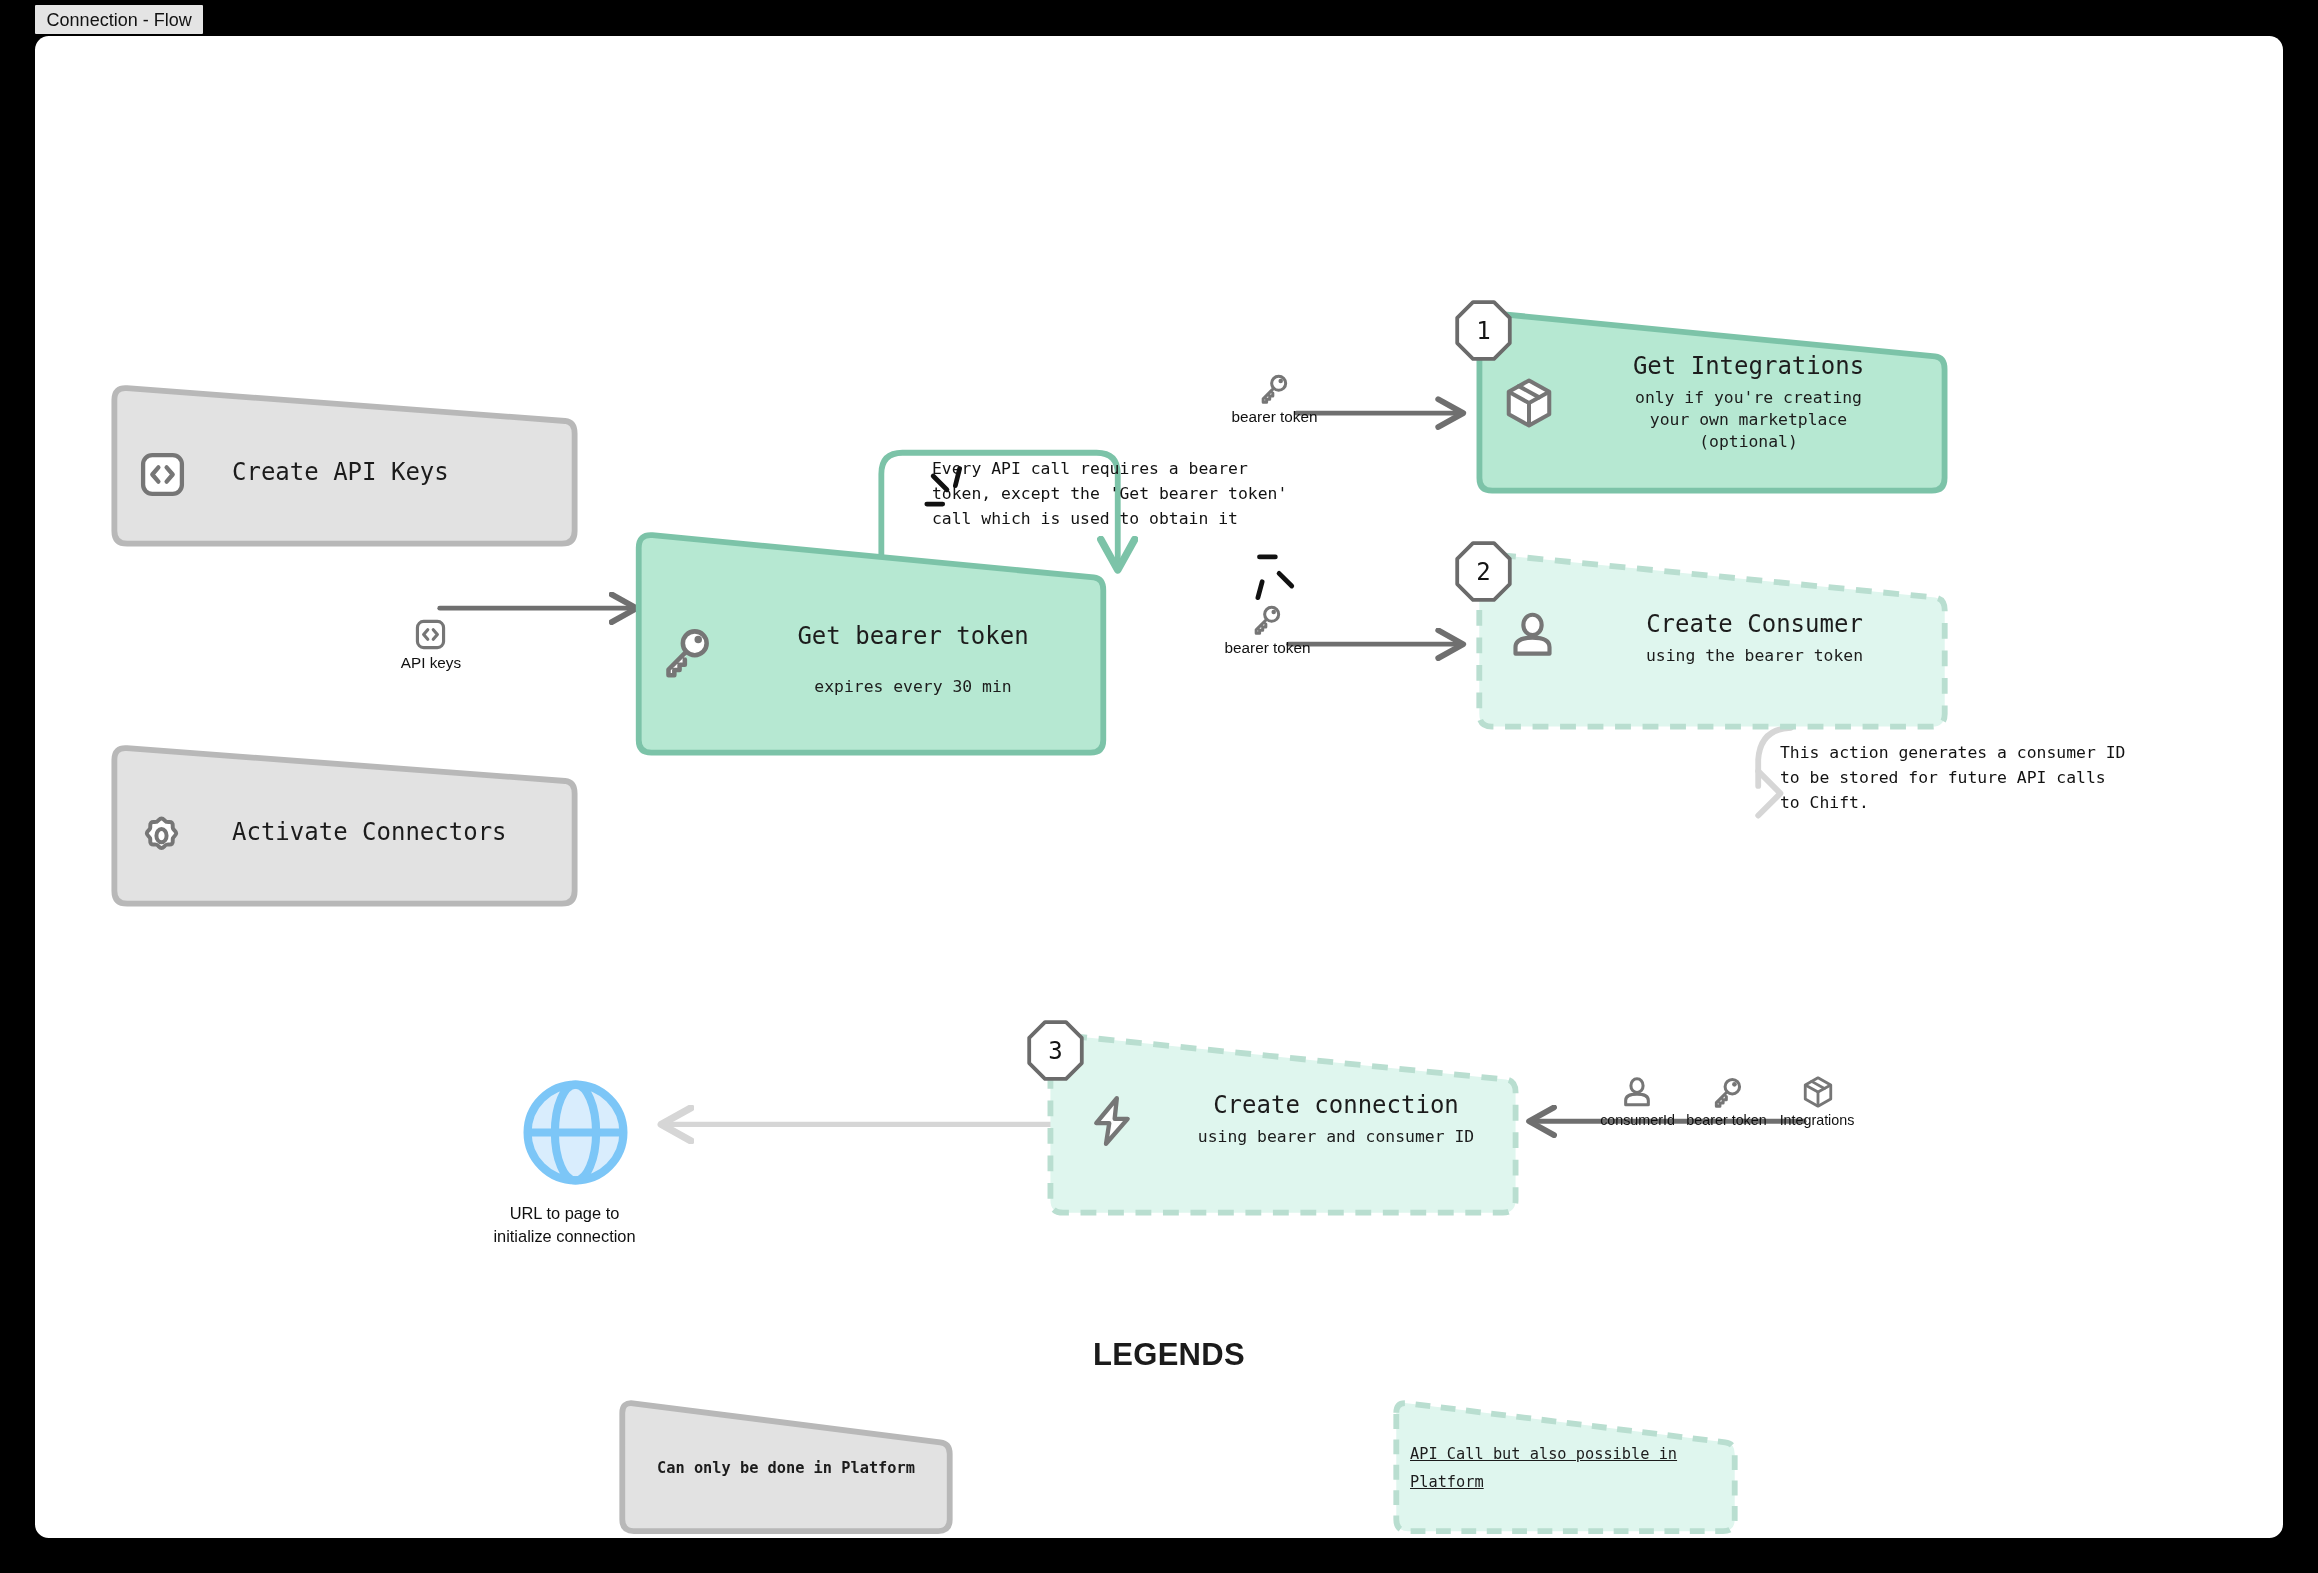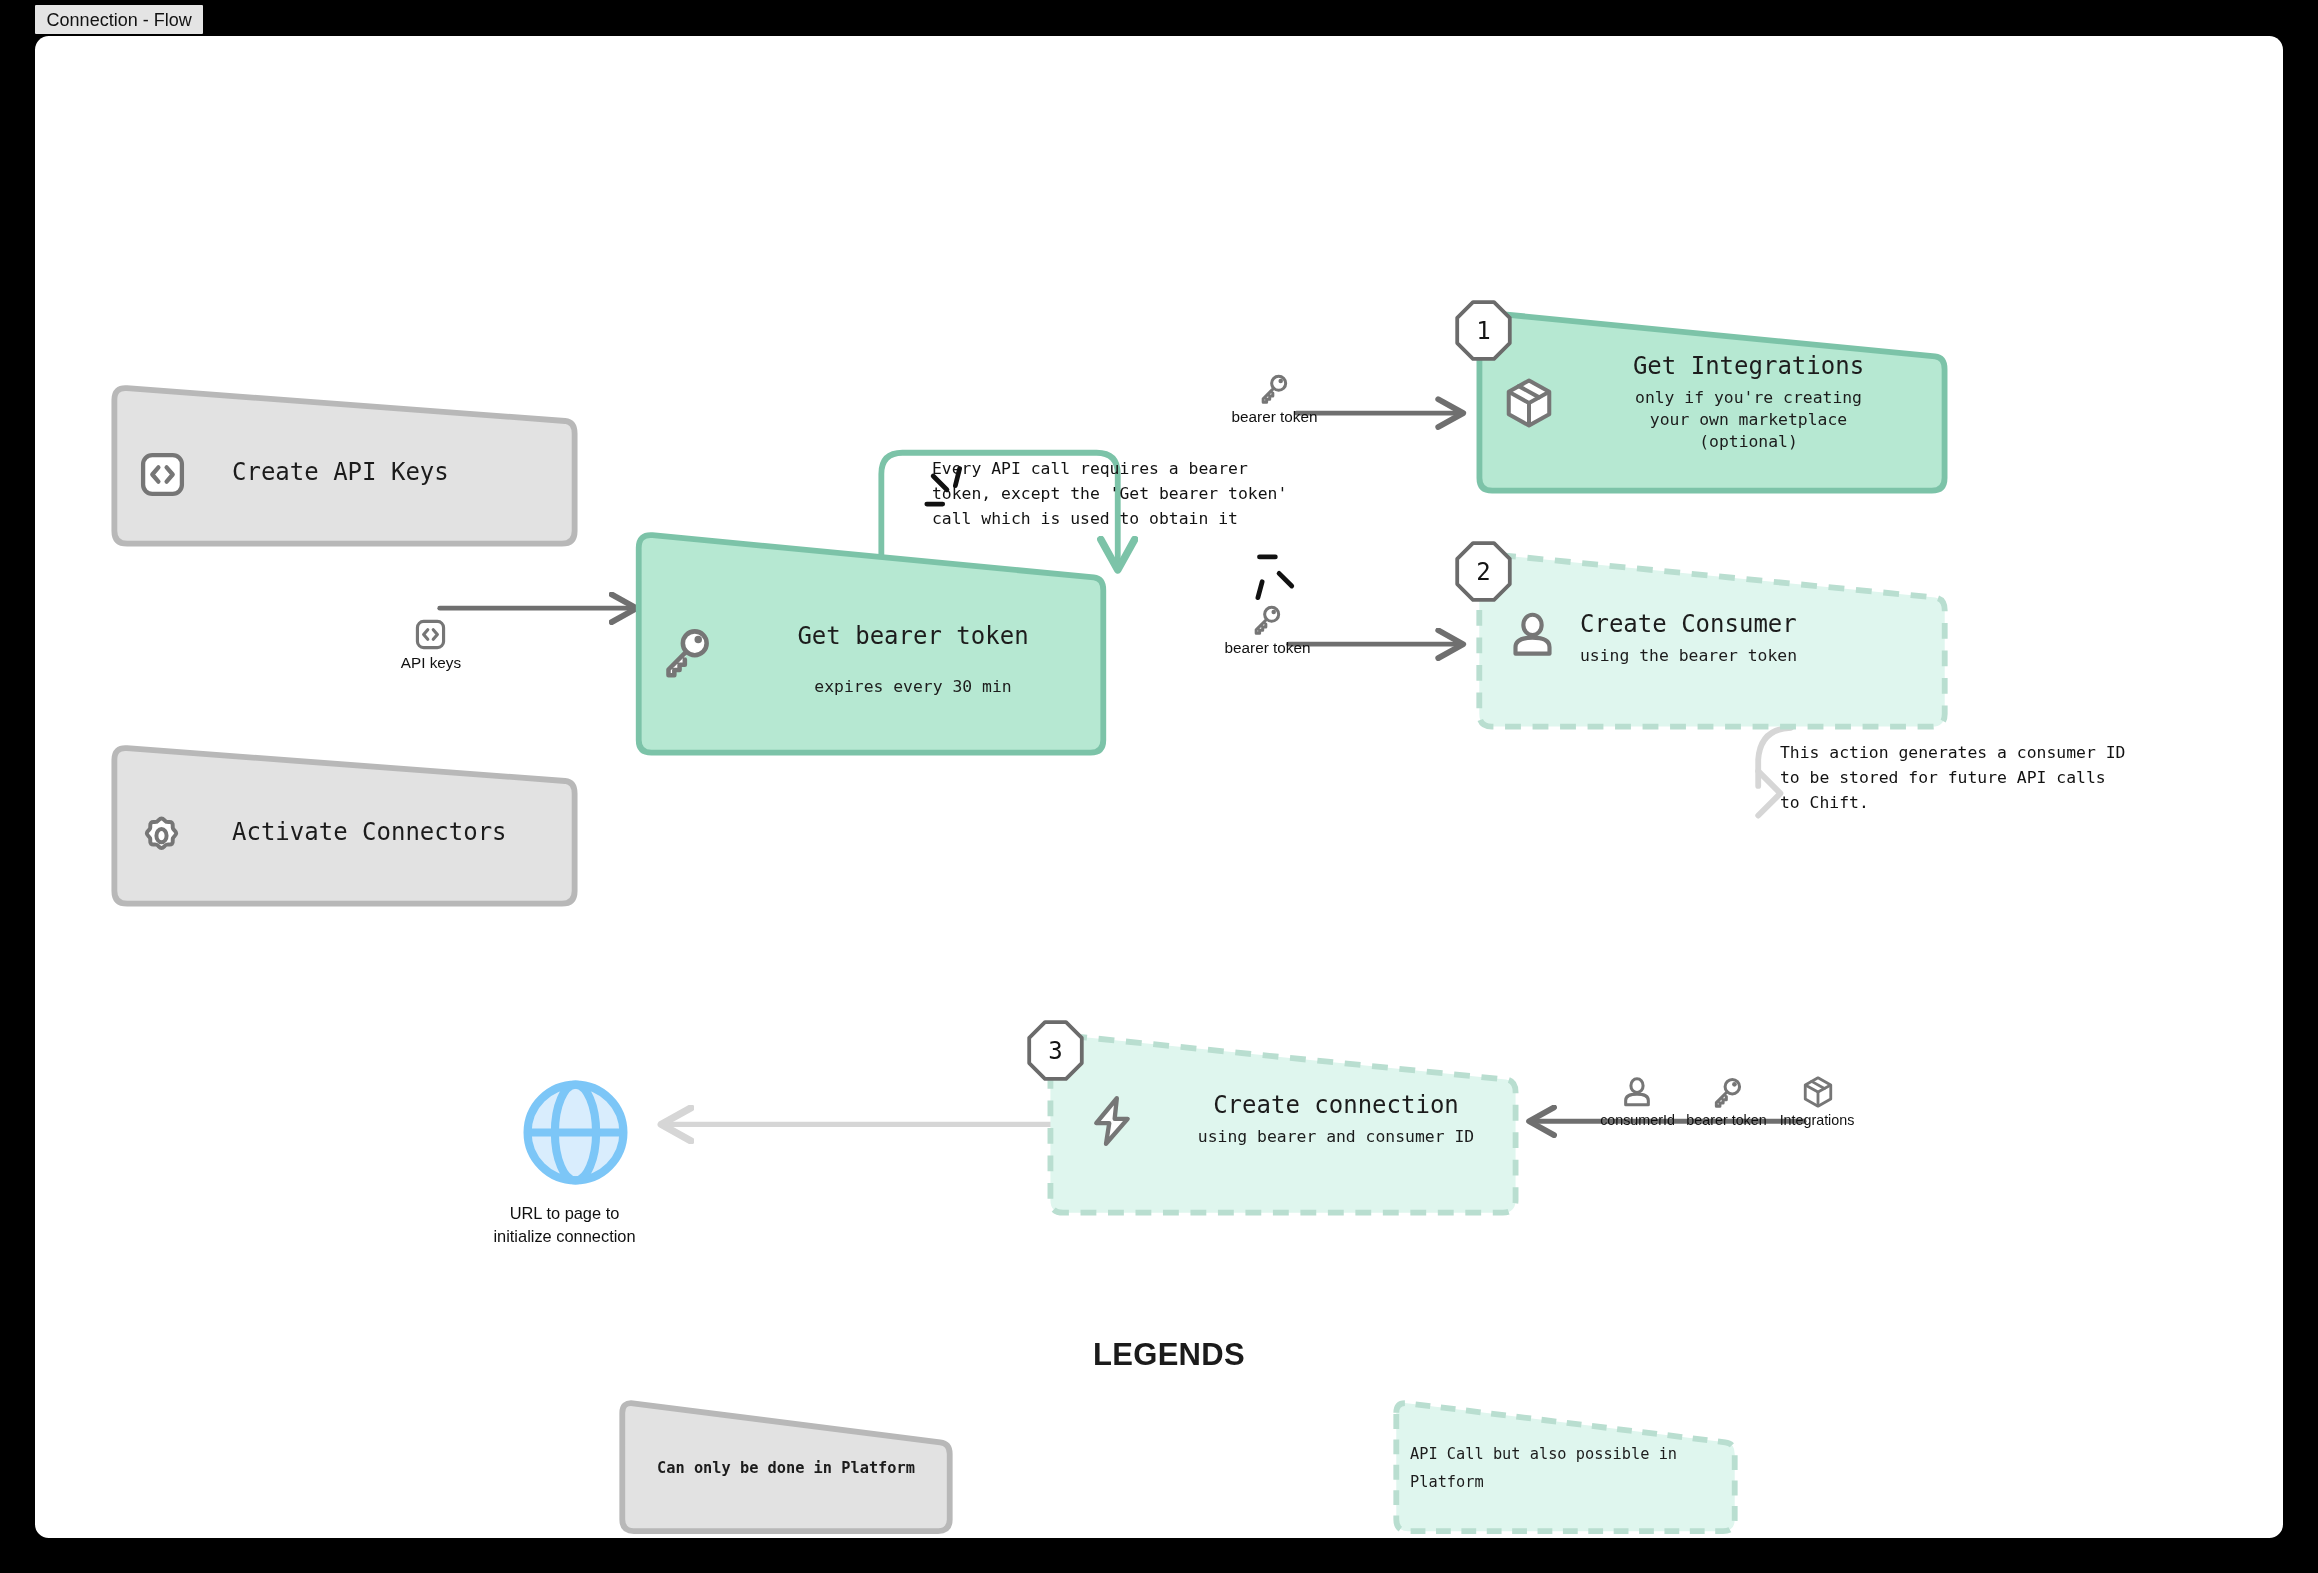--- a/index.html
+++ b/index.html
@@ -274,21 +274,21 @@
   <div class="node" style="left:1439px; top:516px; width:476px; height:180px;">
     <svg width="476" height="180" viewBox="0 0 900 340">
       <path d="M 10 24 Q 10 2 32 4 L 872 86 Q 890 88 890 110 L 890 306 Q 890 330 866 330 L 34 330 Q 10 330 10 306 Z" fill="#dff6ee" stroke="#b9ded0" stroke-width="11" stroke-linejoin="round" stroke-dasharray="30 22"></path>
     </svg>
     <div class="icon-wrap" style="left:33px; top:57px;">
       <svg width="51" height="51" viewBox="0 0 48 48">
         <ellipse cx="24" cy="15" rx="8.6" ry="9.6" fill="#ffffff" stroke="#767676" stroke-width="3.9"></ellipse>
         <path d="M 8 42 L 8 36 Q 8 27 24 27 Q 40 27 40 36 L 40 42 Z" fill="#ffffff" stroke="#767676" stroke-width="3.9" stroke-linejoin="round"></path>
       </svg>
     </div>
-    <div style="position:absolute; left:106px; top:58px; width:349px; ">
+    <div style="position:absolute; left:106px; top:58px; width:349px; text-align:center;">
       <div class="node-title">Create Consumer</div>
       <div class="node-sub" style="margin-top:7.4px;">using the bearer token</div>
     </div>
   </div>
   <div class="step-badge" style="left:1420px; top:505px;">
     <svg width="57" height="61" viewBox="0 0 54 58">
       <path d="M 17 2 L 37 2 L 52 17 L 52 41 L 37 56 L 17 56 L 2 41 L 2 17 Z" fill="#ffffff" stroke="#6b6b6b" stroke-width="3.6" stroke-linejoin="round"></path>
     </svg>
     <span>2</span>
   </div>
@@ -413,19 +413,19 @@
       <div class="legend-label" style="text-align:center;">Can only be done in Platform</div>
     </div>
   </div>
 
 
   <div class="node" style="left:1356px; top:1365px; width:349px; height:135px;">
     <svg width="349" height="135" viewBox="0 0 660 255">
       <path d="M 10 22 Q 10 2 30 4 L 632 78 Q 650 80 650 100 L 650 224 Q 650 246 628 246 L 32 246 Q 10 246 10 224 Z" fill="#dff6ee" stroke="#b9ded0" stroke-width="11" stroke-linejoin="round" stroke-dasharray="28 20"></path>
     </svg>
     <div class="content" style="justify-content:flex-start; padding:0 0 0 19px;">
-      <div class="legend-label" style="text-align:left; white-space:pre-line;">API Call but also possible in
+      <div class="legend-label" style="text-align:left; white-space:pre-line;text-decoration:underline;">API Call but also possible in
 Platform</div>
     </div>
   </div>
 
 </div>
 
 
 </body></html>

